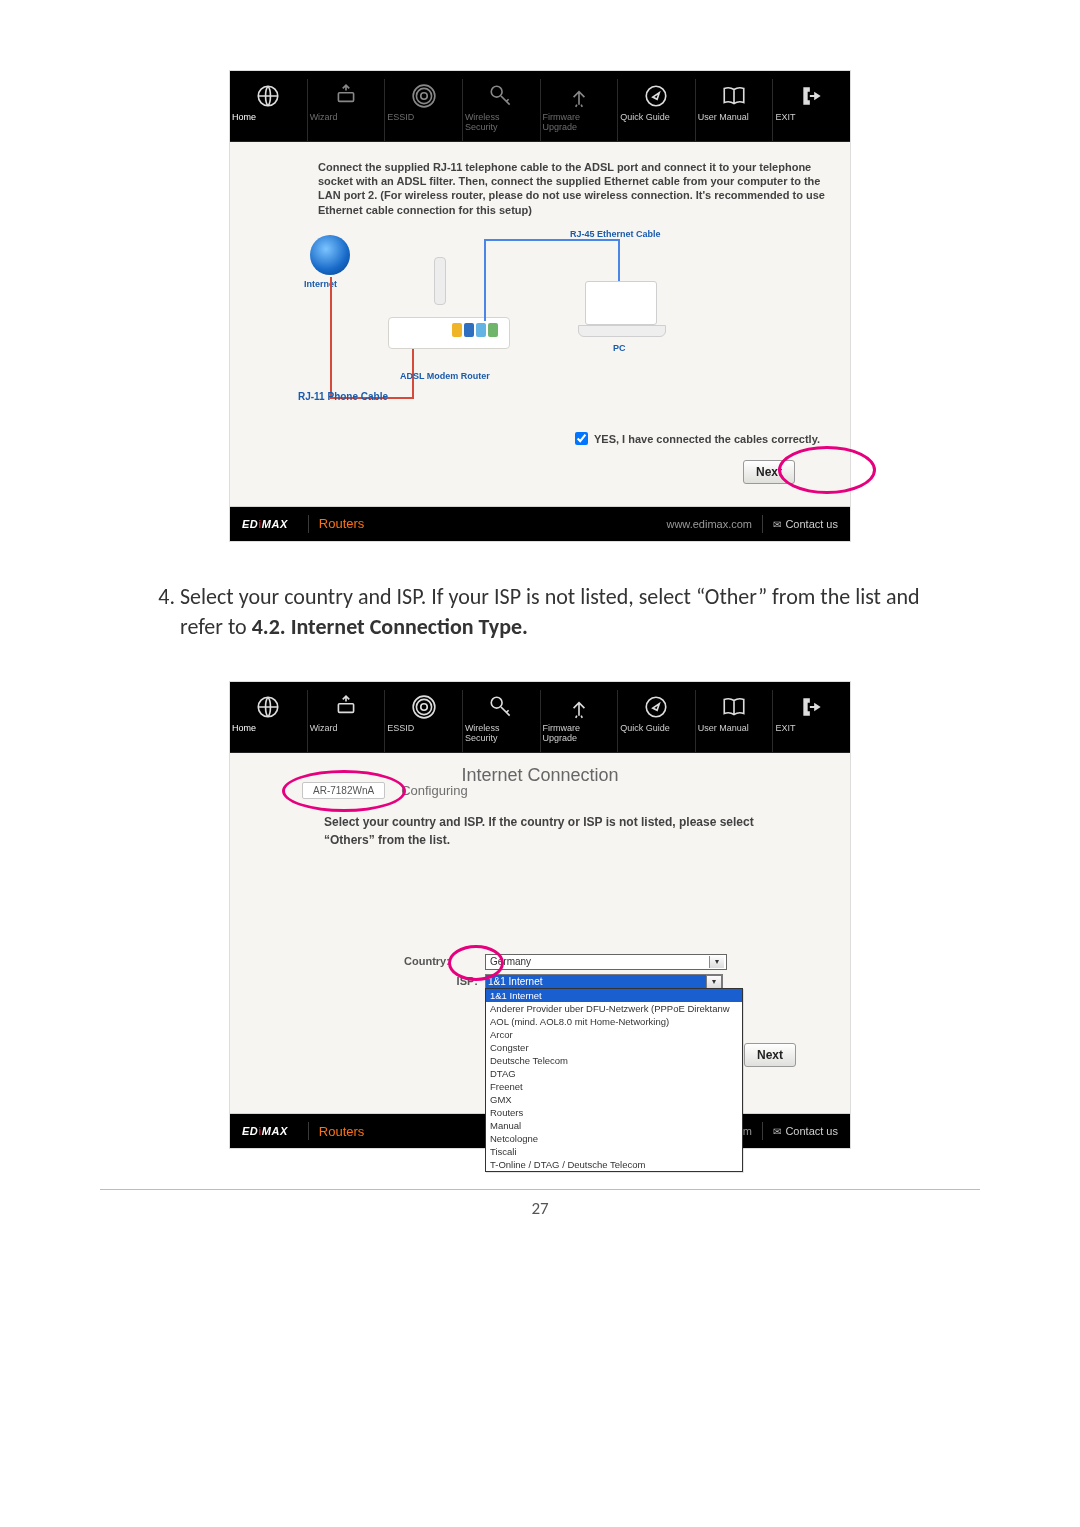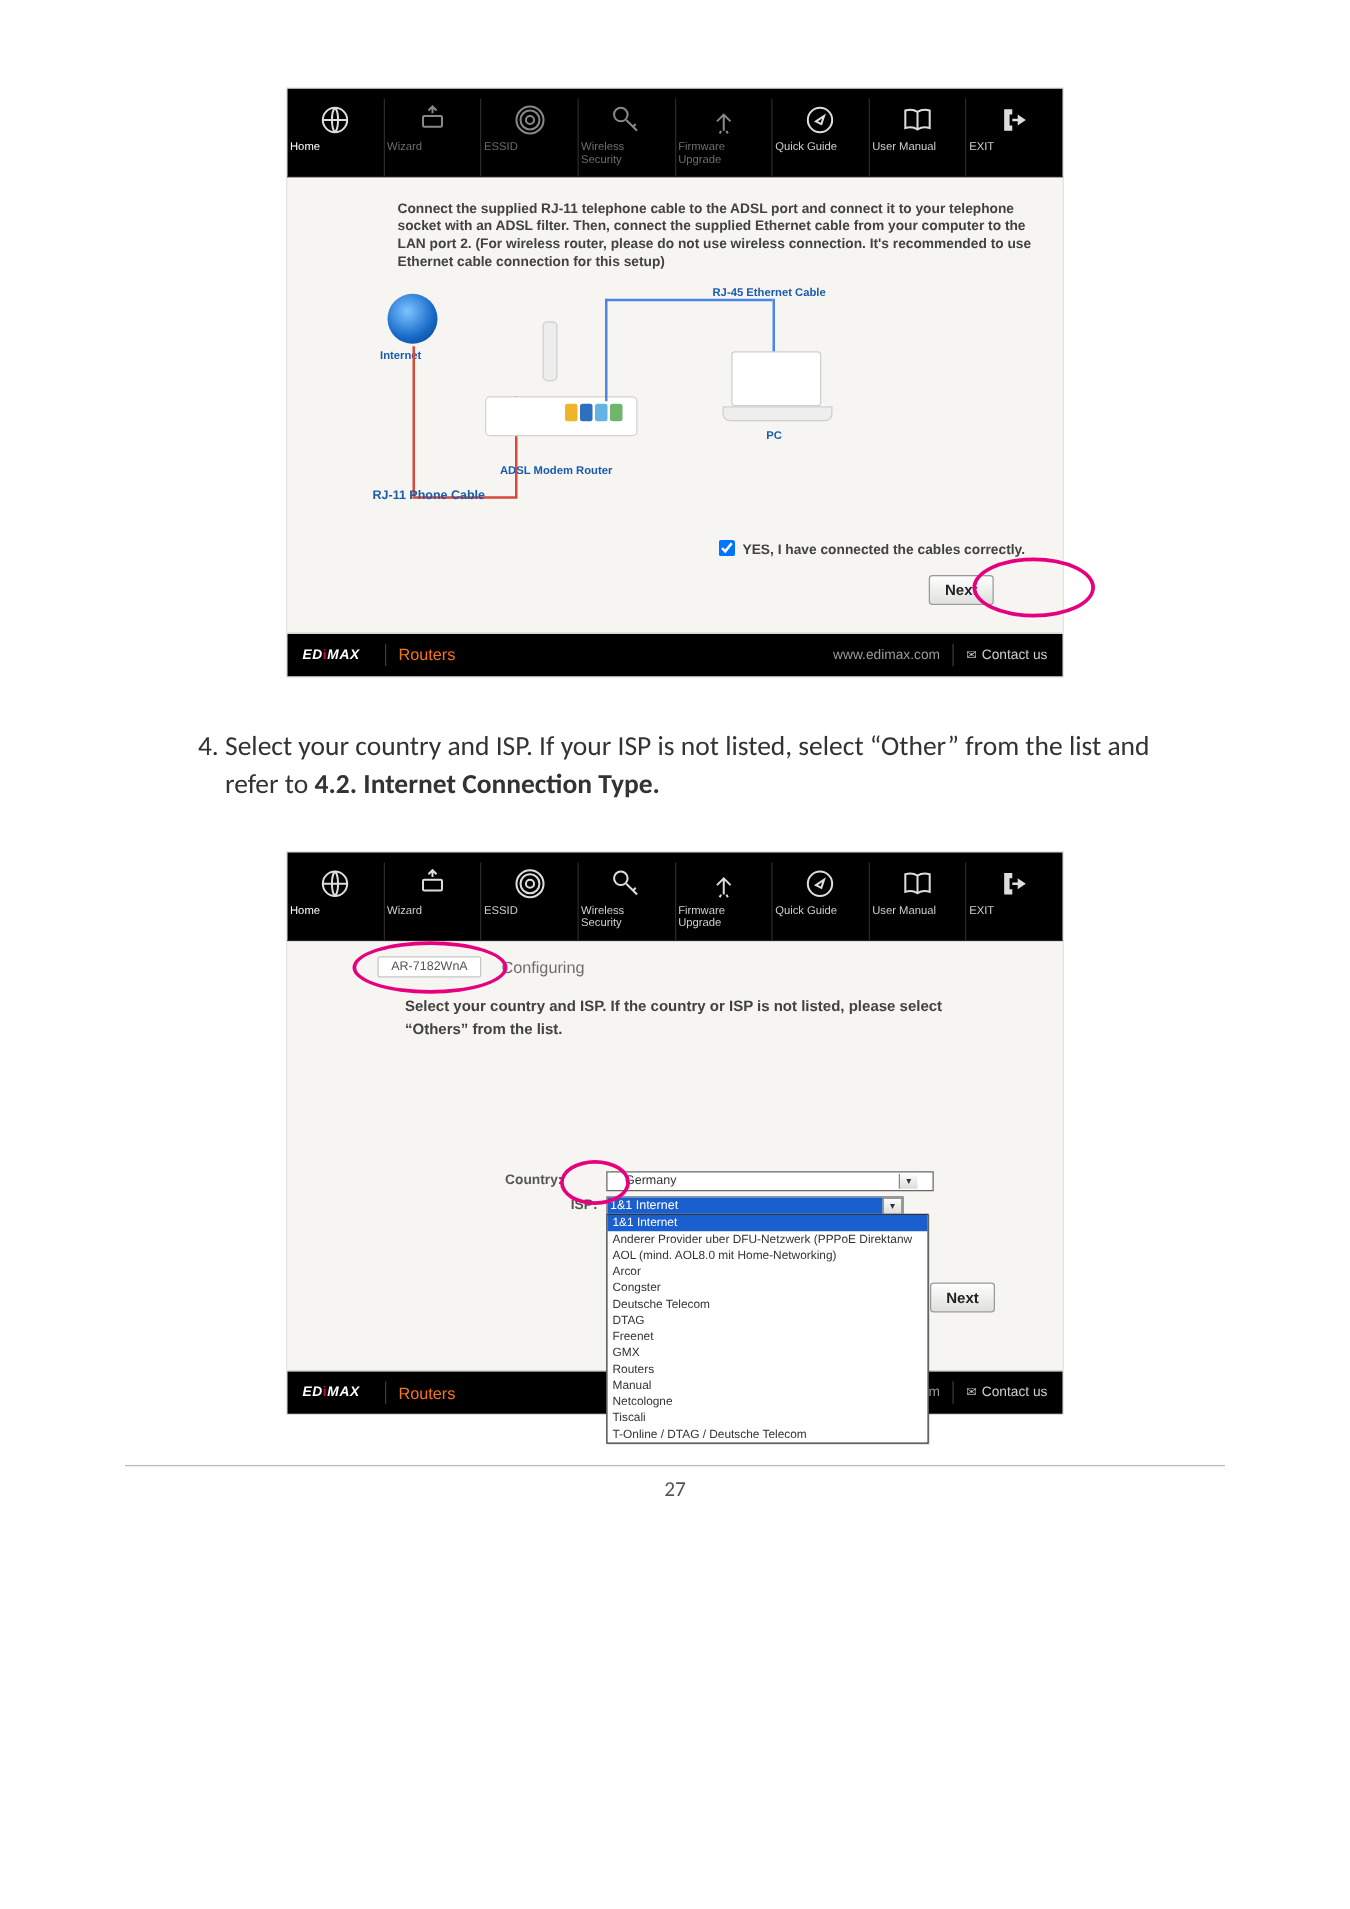--- a/index.html
+++ b/index.html
@@ -255,21 +255,21 @@
     color: #555;
   }
   .s2 .fld-country { left: 147px; top: 92px; text-align: center; width: 100px; font-weight: bold; }
   .s2 .fld-isp     { left: 148px; top: 112px; text-align: right; width: 100px; font-weight: bold; }
   .s2 .select {
     position: absolute;
     background: #fff;
     border: 1px solid #666;
     font-size: 10px;
     color: #333;
-    padding: 1px 12px;
+    padding: 1px 2px;
   }
   .s2 .sel-country { left: 255px; top: 91px; width: 236px; display: flex; }
   .s2 .sel-country .txt { flex: 1; padding-left: 2px; }
   .s2 .sel-country .arrow {
     width: 14px;
     background: linear-gradient(#fdfdfd, #dcdcdc);
     border-left: 1px solid #8a8a8a;
     text-align: center;
     font-size: 8px;
     line-height: 12px;
@@ -557,20 +557,21 @@
           <svg viewBox="0 0 24 24" width="26" height="26" fill="#ddd">
               <path d="M4 4h6v4H8v8h2v4H4zM14 8l6 4-6 4v-3h-4v-2h4z"></path>
             </svg>
         </span>
         <span class="label">EXIT</span>
       </div>
     </div>
 
     <div class="content">
       <div class="contentpad">
+        <h2>Internet Connection</h2>
         <div class="modelrow" style="position:relative;">
           <span class="modelbox">AR-7182WnA</span>
           <span class="configuring">Configuring</span>
           <span class="anno-oval" style="left:28px; top:-12px; width:118px; height:36px;"></span>
         </div>
         <div class="hint">Select your country and ISP. If the country or ISP is not listed, please select “Others” from the list.</div>
       </div>
 
       <div class="formzone">
         <div class="fld fld-country">Country:</div>

